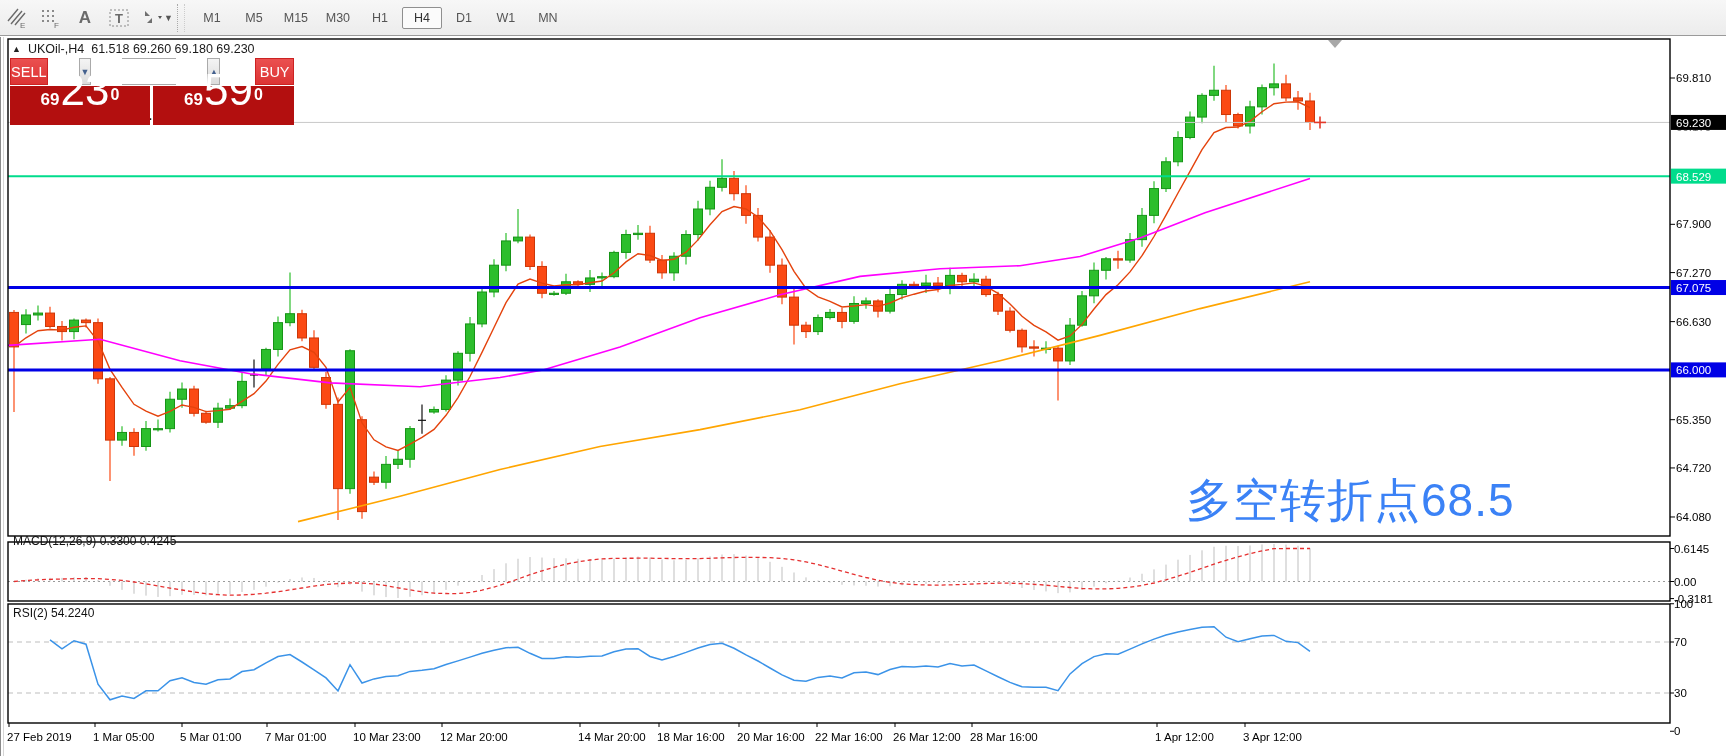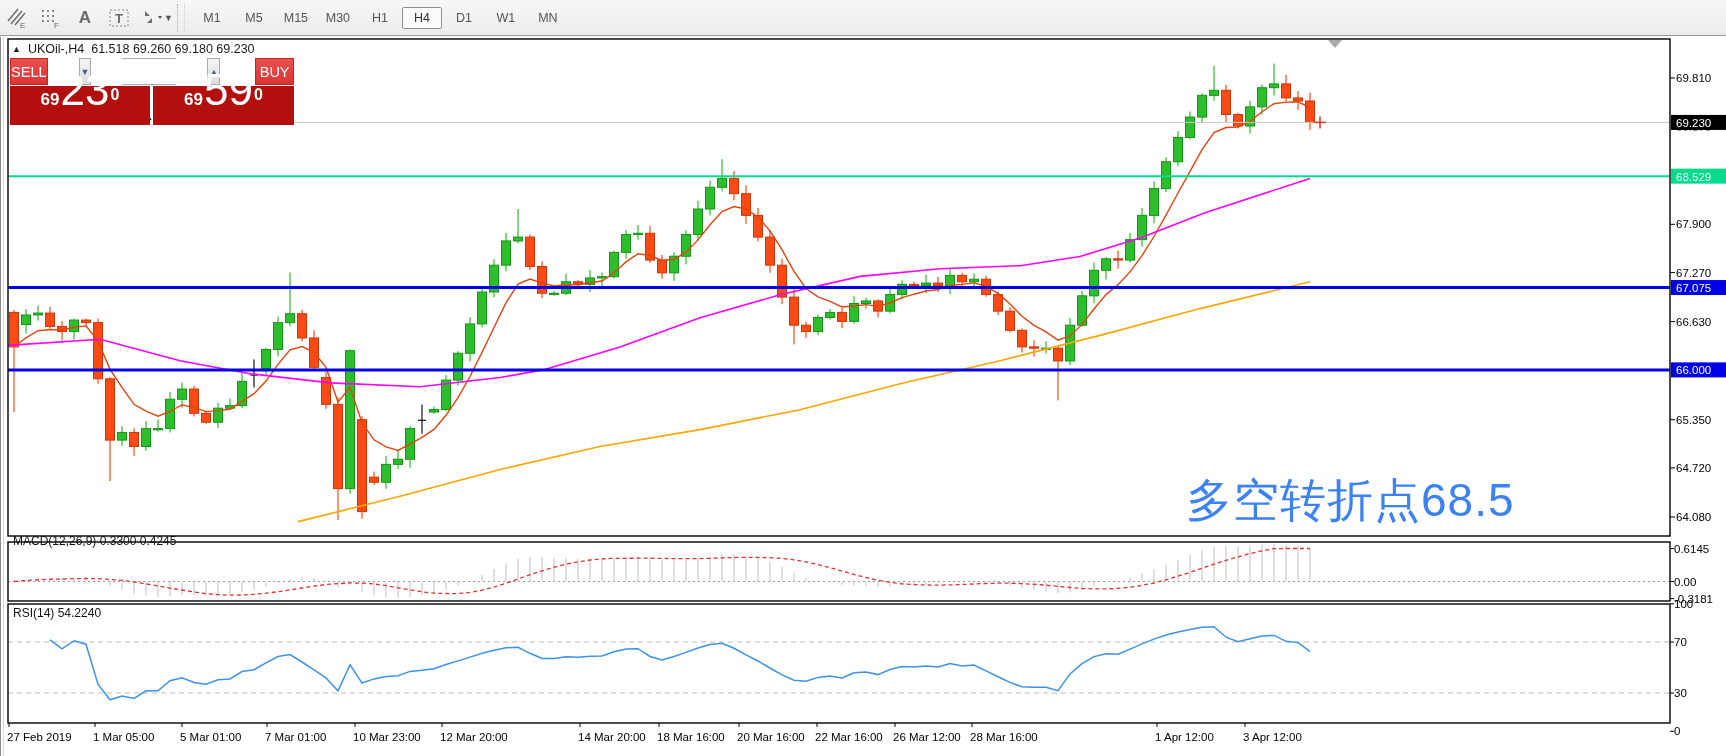--- a/index.html
+++ b/index.html
@@ -548,16 +548,16 @@
       </div>
       <div class="tile tile-buy">
         <span class="sm">69</span>
         <span class="big">59</span>
         <span class="sup">0</span>
       </div>
     </div>
   </div>
 
   <div class="ind-label" style="left:13px;top:487px;margin-top:10px;"><span>MACD(12,26,9)</span> <span>0.3300 0.4245</span></div>
-  <div class="ind-label" style="left:13px;top:569px;"><span>RSI(14)</span> <span>54.2240</span></div>
+  <div class="ind-label" style="left:13px;top:569px;"><span>RSI(2)</span> <span>54.2240</span></div>
 
   <div class="annotation">多空转折点68.5</div>
 </div>
 
 </body></html>

